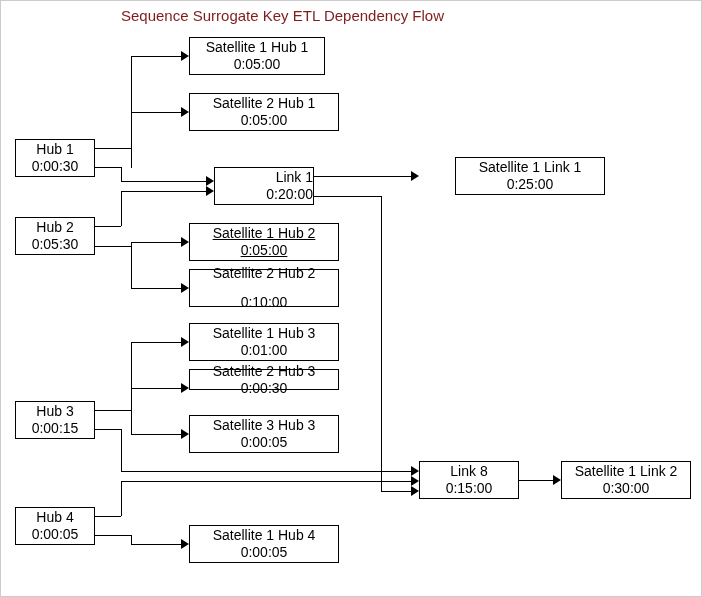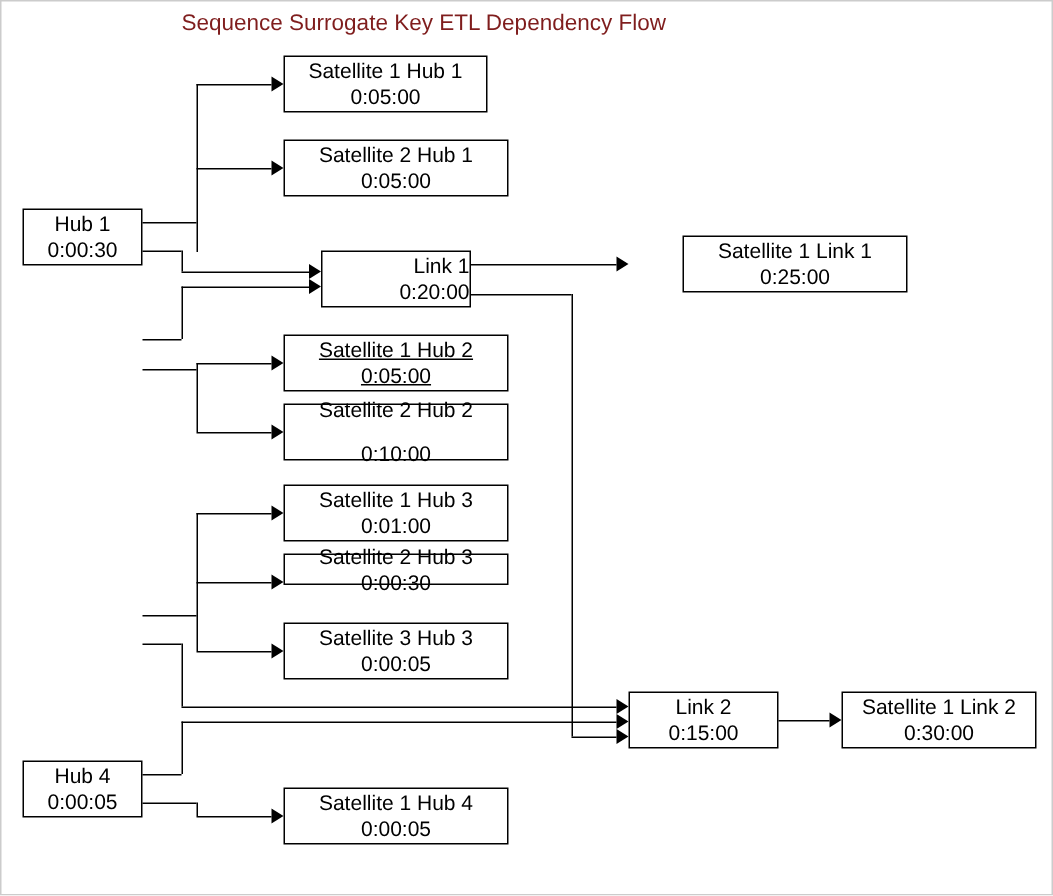--- a/index.html
+++ b/index.html
@@ -58,20 +58,28 @@
 </head>
 <body>
 <div class="canvas">
 
 <div class="title" style="left:120px; top:6px;">Sequence Surrogate Key ETL Dependency Flow</div>
 
 <div class="node" style="left:14px; top:138px; width:80px; height:38px;">
   <span>Hub 1</span>
   <span>0:00:30</span>
 </div>
+<div class="node" style="left:14px; top:216px; width:80px; height:38px;">
+  <span>Hub 2</span>
+  <span>0:05:30</span>
+</div>
+<div class="node" style="left:14px; top:400px; width:80px; height:38px;">
+  <span>Hub 3</span>
+  <span>0:00:15</span>
+</div>
 <div class="node" style="left:14px; top:506px; width:80px; height:38px;">
   <span>Hub 4</span>
   <span>0:00:05</span>
 </div>
 
 <div class="node" style="left:188px; top:36px; width:136px; height:38px;">
   <span>Satellite 1 Hub 1</span>
   <span>0:05:00</span>
 </div>
 <div class="node" style="left:188px; top:92px; width:150px; height:38px;">
@@ -105,21 +113,21 @@
 <div class="node" style="left:188px; top:524px; width:150px; height:38px;">
   <span>Satellite 1 Hub 4</span>
   <span>0:00:05</span>
 </div>
 
 <div class="node" style="left:418px; top:156px; width:150px; height:38px;margin-left:36px;">
   <span>Satellite 1 Link 1</span>
   <span>0:25:00</span>
 </div>
 <div class="node" style="left:418px; top:460px; width:100px; height:38px;">
-  <span>Link 2</span>
+  <span>Link 8</span>
   <span>0:15:00</span>
 </div>
 
 <div class="node" style="left:560px; top:460px; width:130px; height:38px;justify-content:center;">
   <span>Satellite 1 Link 2</span>
   <span>0:30:00</span>
 </div>
 
 <div class="hline" style="left:94px; top:147px; width:36px;"></div>
 <div class="vline" style="left:130px; top:55px; height:112px;"></div>

